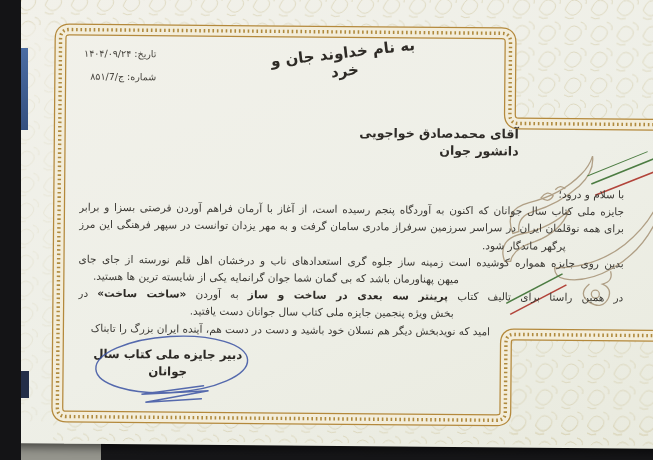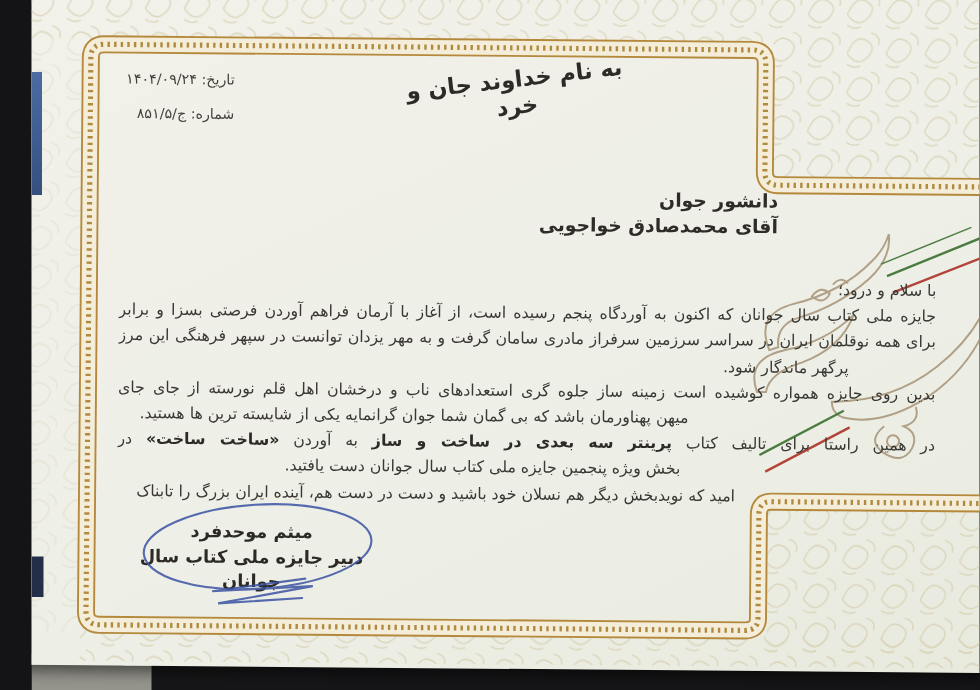--- a/index.html
+++ b/index.html
@@ -77,44 +77,43 @@
           <path d="M96 38 L168 8" stroke="#4c7c42"></path>
           <path d="M100 49 L172 20" stroke="#b2443a"></path>
           <path d="M12 158 L68 128" stroke="#4c7c42"></path>
           <path d="M16 169 L72 139" stroke="#b2443a"></path>
         </g>
       </g>
     </svg>
 
     <div class="txt meta">
       <div>تاریخ: ۱۴۰۴/۰۹/۲۴</div>
-      <div>شماره: ج/۸۵۱/۵</div>
+      <div>شماره: ج/۸۵۱/7</div>
     </div>
 
     <div class="txt bismillah">به نام خداوند جان و خرد</div>
 
     <div class="txt recipient">
+      <div>آقای محمدصادق خواجویی</div>
       <div>دانشور جوان</div>
-      <div>آقای محمدصادق خواجویی</div>
     </div>
 
     <div class="txt bodytxt">
       <div class="ln r">با سلام و درود؛</div>
       <div class="ln fill">جایزه ملی کتاب سال جوانان که اکنون به آوردگاه پنجم رسیده است، از آغاز با آرمان فراهم آوردن فرصتی بسزا و برابر</div>
       <div class="ln fill">برای همه نوقلمان ایران در سراسر سرزمین سرفراز مادری سامان گرفت و به مهر یزدان توانست در سپهر فرهنگی این مرز</div>
       <div class="ln r ind58">پرگهر ماندگار شود.</div>
       <div class="ln fill">بدین روی جایزه همواره کوشیده است زمینه ساز جلوه گری استعدادهای ناب و درخشان اهل قلم نورسته از جای جای</div>
       <div class="ln c ind150">میهن پهناورمان باشد که بی گمان شما جوان گرانمایه یکی از شایسته ترین ها هستید.</div>
       <div class="ln fill"><span>در همین راستا برای تالیف کتاب </span><b>پرینتر سه بعدی در ساخت و ساز</b><span> به آوردن </span><b>«ساخت ساخت»</b><span> در</span></div>
       <div class="ln c ind58">بخش ویژه پنجمین جایزه ملی کتاب سال جوانان دست یافتید.</div>
       <div class="ln r ind133">امید که نویدبخش دیگر هم نسلان خود باشید و دست در دست هم، آینده ایران بزرگ را تابناک بسازید.</div>
     </div>
 
     <div class="txt sig">
-      <div>میثم موحدفرد</div>
       <div>دبیر جایزه ملی کتاب سال جوانان</div>
     </div>
 
     <svg class="sig-ink" width="180" height="78" viewBox="0 0 180 78">
       <g fill="none" stroke="#3a52a3" stroke-width="1.4" opacity=".85" stroke-linecap="round">
         <ellipse cx="88" cy="36" rx="76" ry="28" transform="rotate(-4 88 36)"></ellipse>
         <path d="M120 57 L58 66 L125 62 L62 74 L118 70"></path>
       </g>
     </svg>
 

